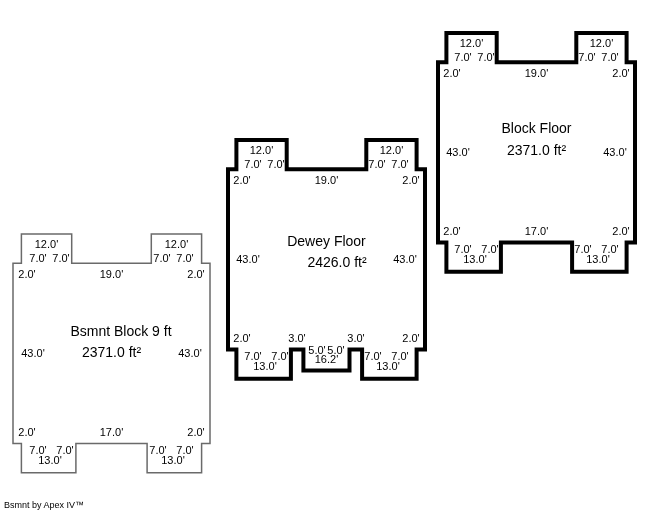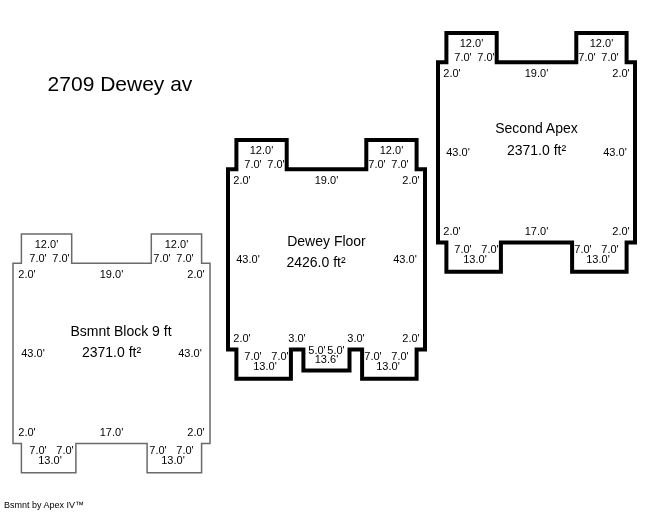--- a/index.html
+++ b/index.html
@@ -25,21 +25,20 @@
     font-size:14px; white-space:nowrap;
   }
   .footer { position:absolute; left:4px; top:500px; font-size:9px; white-space:nowrap; }
 </style>
 </head>
 <body>
 
 <div id="canvas">
 
   <div class="title">
-    <div>2709 Dewey av</div>
   </div>
 
   <div class="floor" style="left:13px; top:234px">
     <svg class="light" width="197" height="239" viewBox="0 0 197 239">
       <path d="M 0 29.3 L 8.4 29.3 L 8.4 0 L 58.7 0 L 58.7 29.3 L 138.3 29.3 L 138.3 0 L 188.6 0 L 188.6 29.3 L 197 29.3 L 197 209.5 L 188.6 209.5 L 188.6 238.8 L 134.1 238.8 L 134.1 209.5 L 62.9 209.5 L 62.9 238.8 L 8.4 238.8 L 8.4 209.5 L 0 209.5 Z"></path>
     </svg>
     <div class="dim" style="left:33.5px;top:10px">12.0'</div>
     <div class="dim" style="left:25px;top:24px">7.0'</div>
     <div class="dim" style="left:48px;top:24px">7.0'</div>
     <div class="dim" style="left:163.5px;top:10px">12.0'</div>
@@ -77,29 +76,29 @@
     <div class="dim" style="left:98.5px;top:40px">19.0'</div>
     <div class="dim" style="left:183px;top:40px">2.0'</div>
     <div class="dim" style="left:20px;top:119px">43.0'</div>
     <div class="dim" style="left:177px;top:119px">43.0'</div>
     <div class="dim" style="left:14px;top:198px">2.0'</div>
     <div class="dim" style="left:69px;top:198px">3.0'</div>
     <div class="dim" style="left:128px;top:198px">3.0'</div>
     <div class="dim" style="left:183px;top:198px">2.0'</div>
     <div class="dim" style="left:89px;top:210px">5.0'</div>
     <div class="dim" style="left:108px;top:210px">5.0'</div>
-    <div class="dim" style="left:98.5px;top:219px">13.6'</div>
+    <div class="dim" style="left:98.5px;top:219px">16.2'</div>
     <div class="dim" style="left:25px;top:216px">7.0'</div>
     <div class="dim" style="left:52px;top:216px">7.0'</div>
     <div class="dim" style="left:37px;top:226px">13.0'</div>
     <div class="dim" style="left:145px;top:216px">7.0'</div>
     <div class="dim" style="left:172px;top:216px">7.0'</div>
     <div class="dim" style="left:160px;top:226px">13.0'</div>
     <div class="fname" style="left:98.5px;top:101px">Dewey Floor</div>
-    <div class="fname" style="left:88px;top:122px">2426.0 ft²</div>
+    <div class="fname" style="left:109px;top:122px">2426.0 ft²</div>
   </div>
 
   <div class="floor" style="left:438px; top:33px">
     <svg class="heavy" width="197" height="239" viewBox="0 0 197 239">
       <path d="M 0 29.3 L 8.4 29.3 L 8.4 0 L 58.7 0 L 58.7 29.3 L 138.3 29.3 L 138.3 0 L 188.6 0 L 188.6 29.3 L 197 29.3 L 197 209.5 L 188.6 209.5 L 188.6 238.8 L 134.1 238.8 L 134.1 209.5 L 62.9 209.5 L 62.9 238.8 L 8.4 238.8 L 8.4 209.5 L 0 209.5 Z"></path>
     </svg>
     <div class="dim" style="left:33.5px;top:10px">12.0'</div>
     <div class="dim" style="left:25px;top:24px">7.0'</div>
     <div class="dim" style="left:48px;top:24px">7.0'</div>
     <div class="dim" style="left:163.5px;top:10px">12.0'</div>
@@ -112,19 +111,19 @@
     <div class="dim" style="left:177px;top:119px">43.0'</div>
     <div class="dim" style="left:14px;top:198px">2.0'</div>
     <div class="dim" style="left:98.5px;top:198px">17.0'</div>
     <div class="dim" style="left:183px;top:198px">2.0'</div>
     <div class="dim" style="left:25px;top:216px">7.0'</div>
     <div class="dim" style="left:52px;top:216px">7.0'</div>
     <div class="dim" style="left:37px;top:226px">13.0'</div>
     <div class="dim" style="left:145px;top:216px">7.0'</div>
     <div class="dim" style="left:172px;top:216px">7.0'</div>
     <div class="dim" style="left:160px;top:226px">13.0'</div>
-    <div class="fname" style="left:98.5px;top:95px">Second Apex</div>
+    <div class="fname" style="left:98.5px;top:95px">Block Floor</div>
     <div class="fname" style="left:98.5px;top:117px">2371.0 ft²</div>
   </div>
 
   <div class="footer">Bsmnt by Apex IV™</div>
 
 </div>
 
 </body></html>

